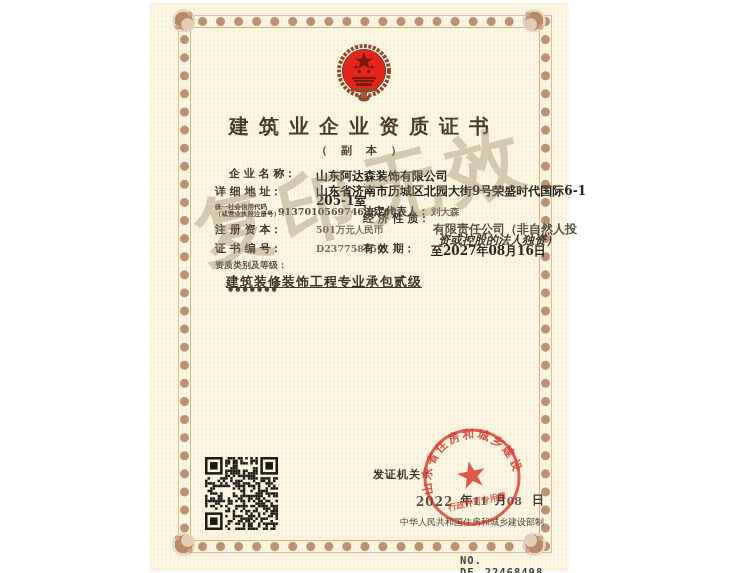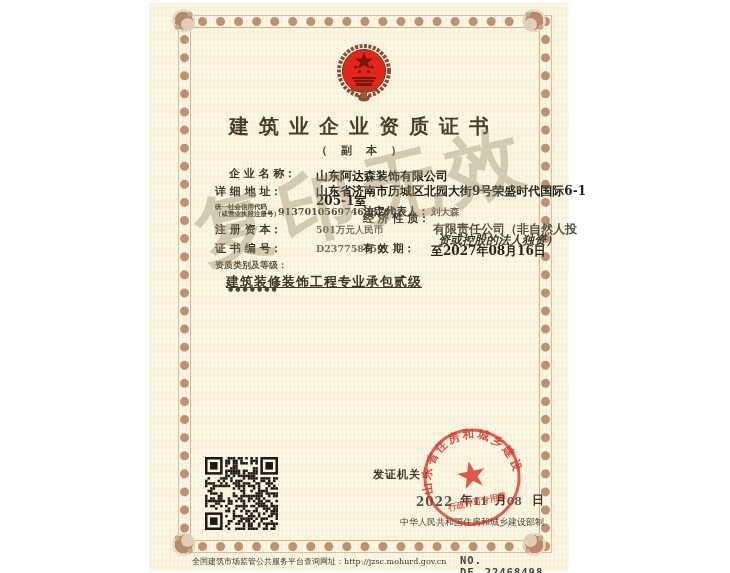--- a/index.html
+++ b/index.html
@@ -494,20 +494,19 @@
       <span class="num-stamp">2022</span>
       <span class="unit">年</span>
       <span class="num-sm">11</span>
       <span class="unit">月</span>
       <span class="num-sm">08</span>
       <span class="unit" style="margin-left:10px;">日</span>
     </div>
 
     <div class="abs ministry">中华人民共和国住房和城乡建设部制</div>
 
-    <div class="abs footer-query">全国建筑市场监管公共服务平台查询网址：http://jzsc.mohurd.gov.cn</div>
 
     <div class="abs serial">
       <span class="no">NO. DF</span><span>22468498</span>
     </div>
 
   </div>
 </div>
 
 </body></html>

